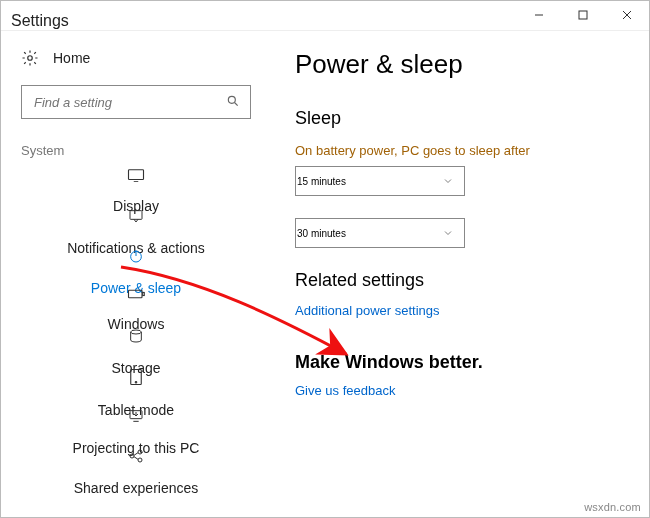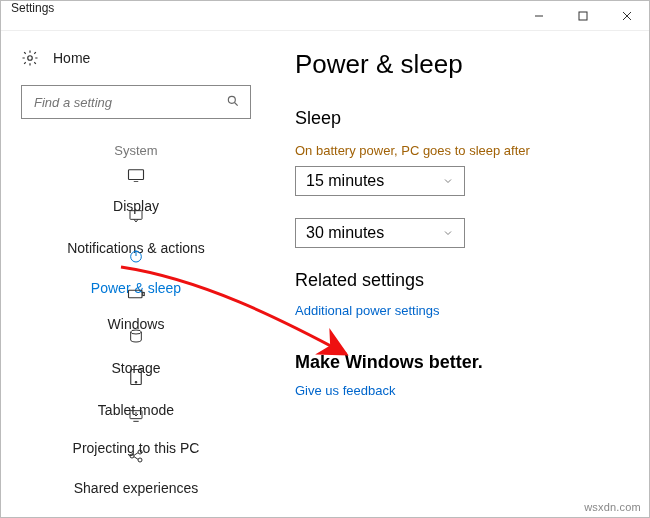--- a/index.html
+++ b/index.html
@@ -10,25 +10,25 @@
     color: #000;
     width: 650px;
     height: 518px;
     overflow: hidden;
     position: relative;
     border: 1px solid #bbb;
   }
   
   .titlebar {
     display: flex;
-    align-items: flex-start;
+    align-items: flex-end;
     justify-content: space-between;
     height: 30px;
     padding-left: 10px;
-    font-size: 12px;
+    font-size: 16px;
     border-bottom: 1px solid #eee;
   }
   .titlebar .title { color: #222; }
   .winbtns { display: flex; }
   .winbtn {
     width: 44px;
     height: 30px;
     display: flex;
     align-items: center;
     justify-content: center;
@@ -73,21 +73,20 @@
     font-size: 13px;
     font-style: italic;
     color: #666;
     flex: 1;
     background: transparent;
   }
   .category-label {
     font-size: 13px;
     color: #777;
     margin-bottom: 10px;
-    text-align: center;
   }
   .nav-item {
     display: flex;
     align-items: center;
     gap: 16px;
     height: 40px;
     font-size: 14px;
     color: #222;
     margin-left: -4px;
     padding-left: 4px;
@@ -118,22 +117,22 @@
     color: #a16207;
     margin-bottom: 8px;
   }
   .combo {
     display: flex;
     align-items: center;
     justify-content: space-between;
     border: 1px solid #888;
     height: 30px;
     width: 170px;
-    padding: 0 8px 0 10px;
-    font-size: 16px;
+    padding: 0 8px 0 1px;
+    font-size: 10px;
     margin-bottom: 22px;
   }
   .chev { width: 16px; display:flex; justify-content:center; }
   .chev svg { stroke:#555; stroke-width:1.5; fill:none; }
   .related-title {
     font-size: 18px;
     font-weight: 400;
     margin-top: 20px;
     margin-bottom: 12px;
   }

